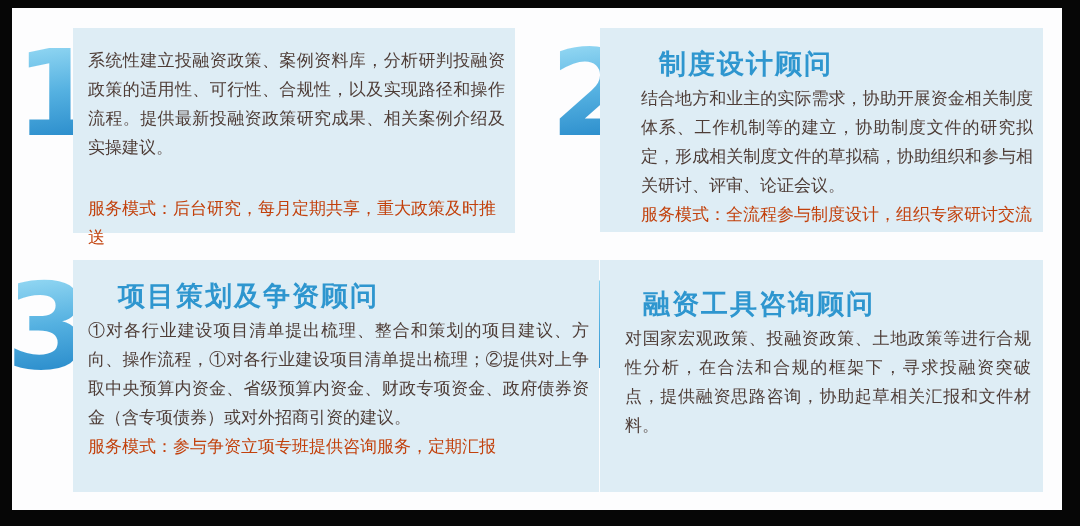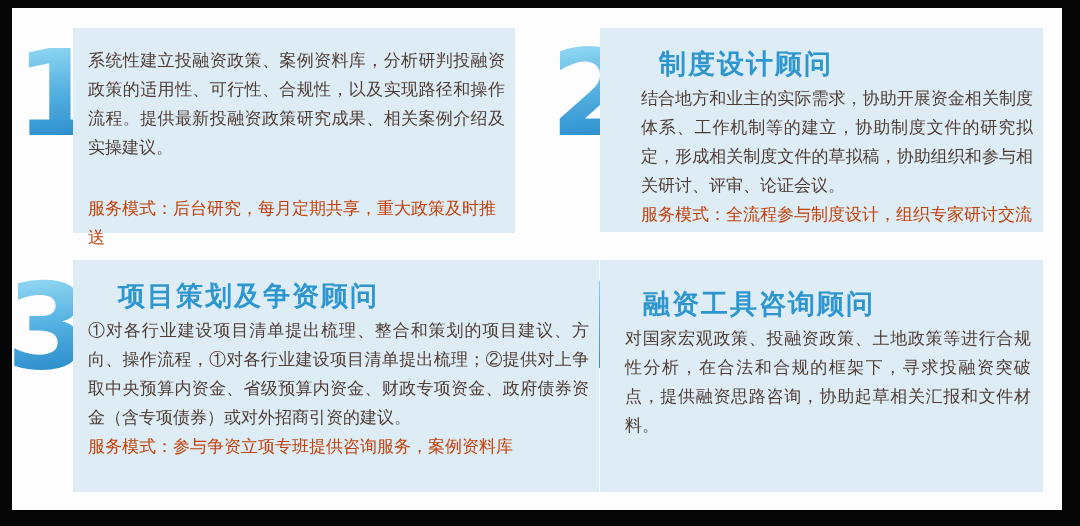--- a/index.html
+++ b/index.html
@@ -59,21 +59,21 @@
         <p>结合地方和业主的实际需求，协助开展资金相关制度体系、工作机制等的建立，协助制度文件的研究拟定，形成相关制度文件的草拟稿，协助组织和参与相关研讨、评审、论证会议。</p>
       </div>
       <div class="service">服务模式：全流程参与制度设计，组织专家研讨交流</div>
     </div>
 
     <div class="card card-3">
       <div class="card-title">项目策划及争资顾问</div>
       <div class="card-body">
         <p>①对各行业建设项目清单提出梳理、整合和策划的项目建议、方向、操作流程，①对各行业建设项目清单提出梳理；②提供对上争取中央预算内资金、省级预算内资金、财政专项资金、政府债券资金（含专项债券）或对外招商引资的建议。</p>
       </div>
-      <div class="service">服务模式：参与争资立项专班提供咨询服务，案例资料库</div>
+      <div class="service">服务模式：参与争资立项专班提供咨询服务，定期汇报</div>
     </div>
 
     <div class="card card-4">
       <div class="card-title">融资工具咨询顾问</div>
       <div class="card-body">
         <p>对国家宏观政策、投融资政策、土地政策等进行合规性分析，在合法和合规的框架下，寻求投融资突破点，提供融资思路咨询，协助起草相关汇报和文件材料。</p>
       </div>
     </div>
 
   </div>

